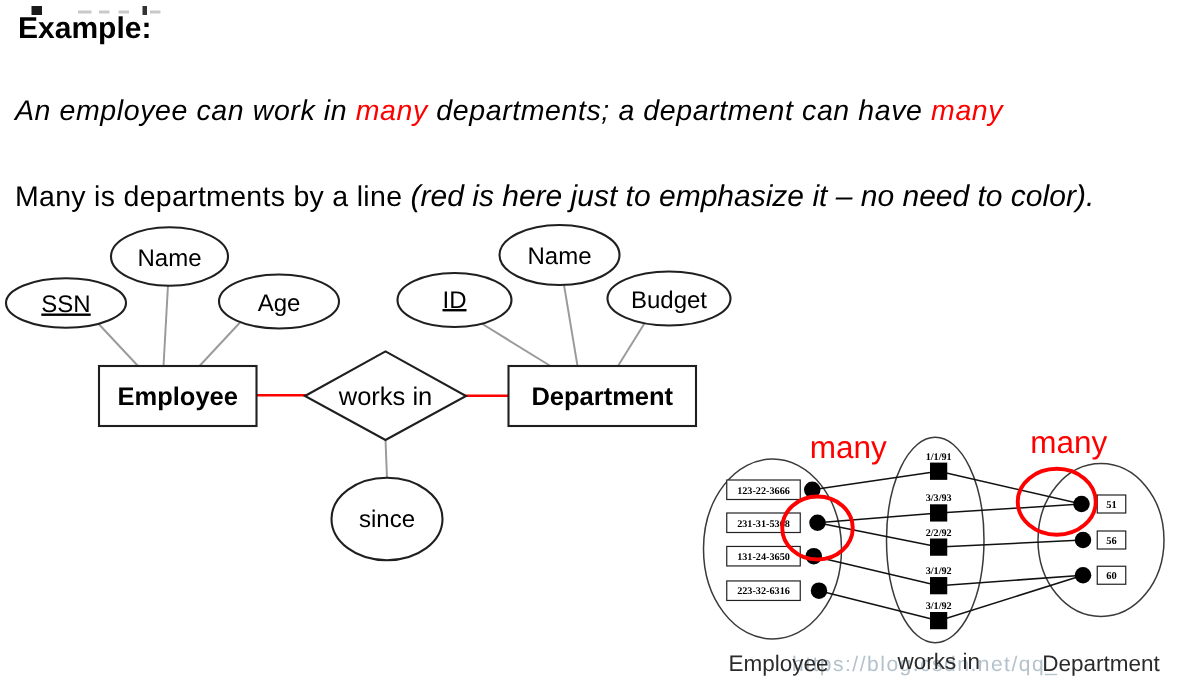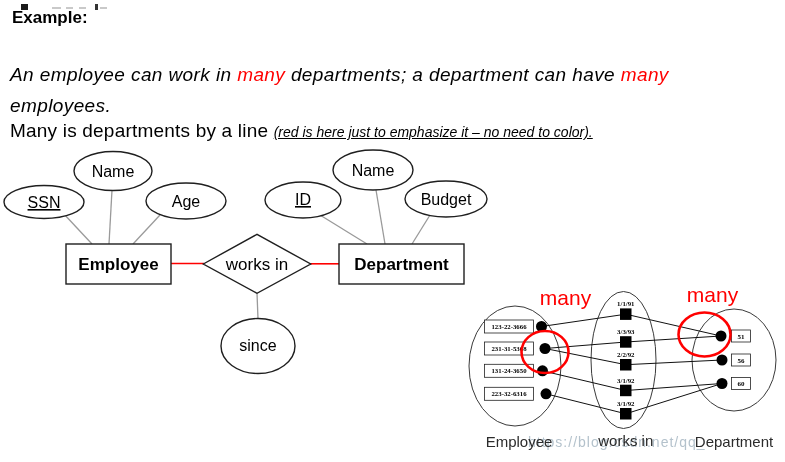--- a/index.html
+++ b/index.html
@@ -1,26 +1,26 @@
 <!DOCTYPE html>
 <html><head>
 <meta charset="utf-8">
 <style>
   html,body{margin:0;padding:0;background:#fff;}
   .page{position:relative;width:785px;height:462px;background:#ffffff;overflow:hidden;
         font-family:"Liberation Sans", sans-serif;color:#000;}
   .gfx{position:absolute;top:0;left:0;}
   .textblock{position:absolute;top:0;left:0;width:785px;}
-  .heading{position:absolute;top:8px;left:12px;font-size:17px;font-weight:bold;}
+  .heading{position:absolute;top:8px;left:12px;font-size:20px;font-weight:bold;}
   .heading .colon{font-weight:bold;}
   .sentence{position:absolute;top:40px;left:10px;width:760px;font-size:19px;font-style:italic;
             line-height:31px;letter-spacing:0.4px;}
   .red{color:#ff0000;}
   .statement{position:absolute;top:101px;left:10px;width:770px;font-size:19px;letter-spacing:0.2px;}
-  .statement .note{font-size:14px;font-style:italic;letter-spacing:0;text-decoration:underline;}
+  .statement .note{font-size:20px;font-style:italic;letter-spacing:0;}
   
   text{font-family:"Liberation Sans", sans-serif;fill:#000;}
   .attr-label{font-size:16px;}
   .entity-label{font-size:17px;font-weight:bold;}
   .rel-label{font-size:17px;}
   .many-label{font-size:21px;fill:#ff0000;}
   .tiny{font-family:"Liberation Serif", serif;font-weight:bold;font-size:6.8px;}
   .dept-num{font-family:"Liberation Serif", serif;font-weight:bold;font-size:7px;}
   .inst-label{font-size:15px;fill:#2b2b2b;}
   .watermark-text{font-size:14px;fill:#b4c2cc;letter-spacing:1px;}
@@ -148,18 +148,18 @@
 
       <text class="inst-label" x="519" y="447" text-anchor="middle">Employee</text>
       <text class="inst-label" x="625.8" y="446" text-anchor="middle">works in</text>
       <text class="inst-label" x="734" y="447" text-anchor="middle">Department</text>
     </g>
   </svg>
 
   <div class="textblock">
     <div class="heading"><span>Example</span><span class="colon">:</span></div>
 
-    <p class="sentence"><span>An employee can work in </span><span class="red">many</span><span> departments; a department can have </span><span class="red">many</span><br><span>employees.</span></p>
+    <p class="sentence"><span>An employee can work in </span><span class="red">many</span><span> departments; a department can have </span><span class="red">many</span><br></p>
 
     <p class="statement"><span>Many is departments by a line </span><span class="note">(red is here just to emphasize it – no need to color).</span></p>
   </div>
 
 </div>
 
 </body></html>

